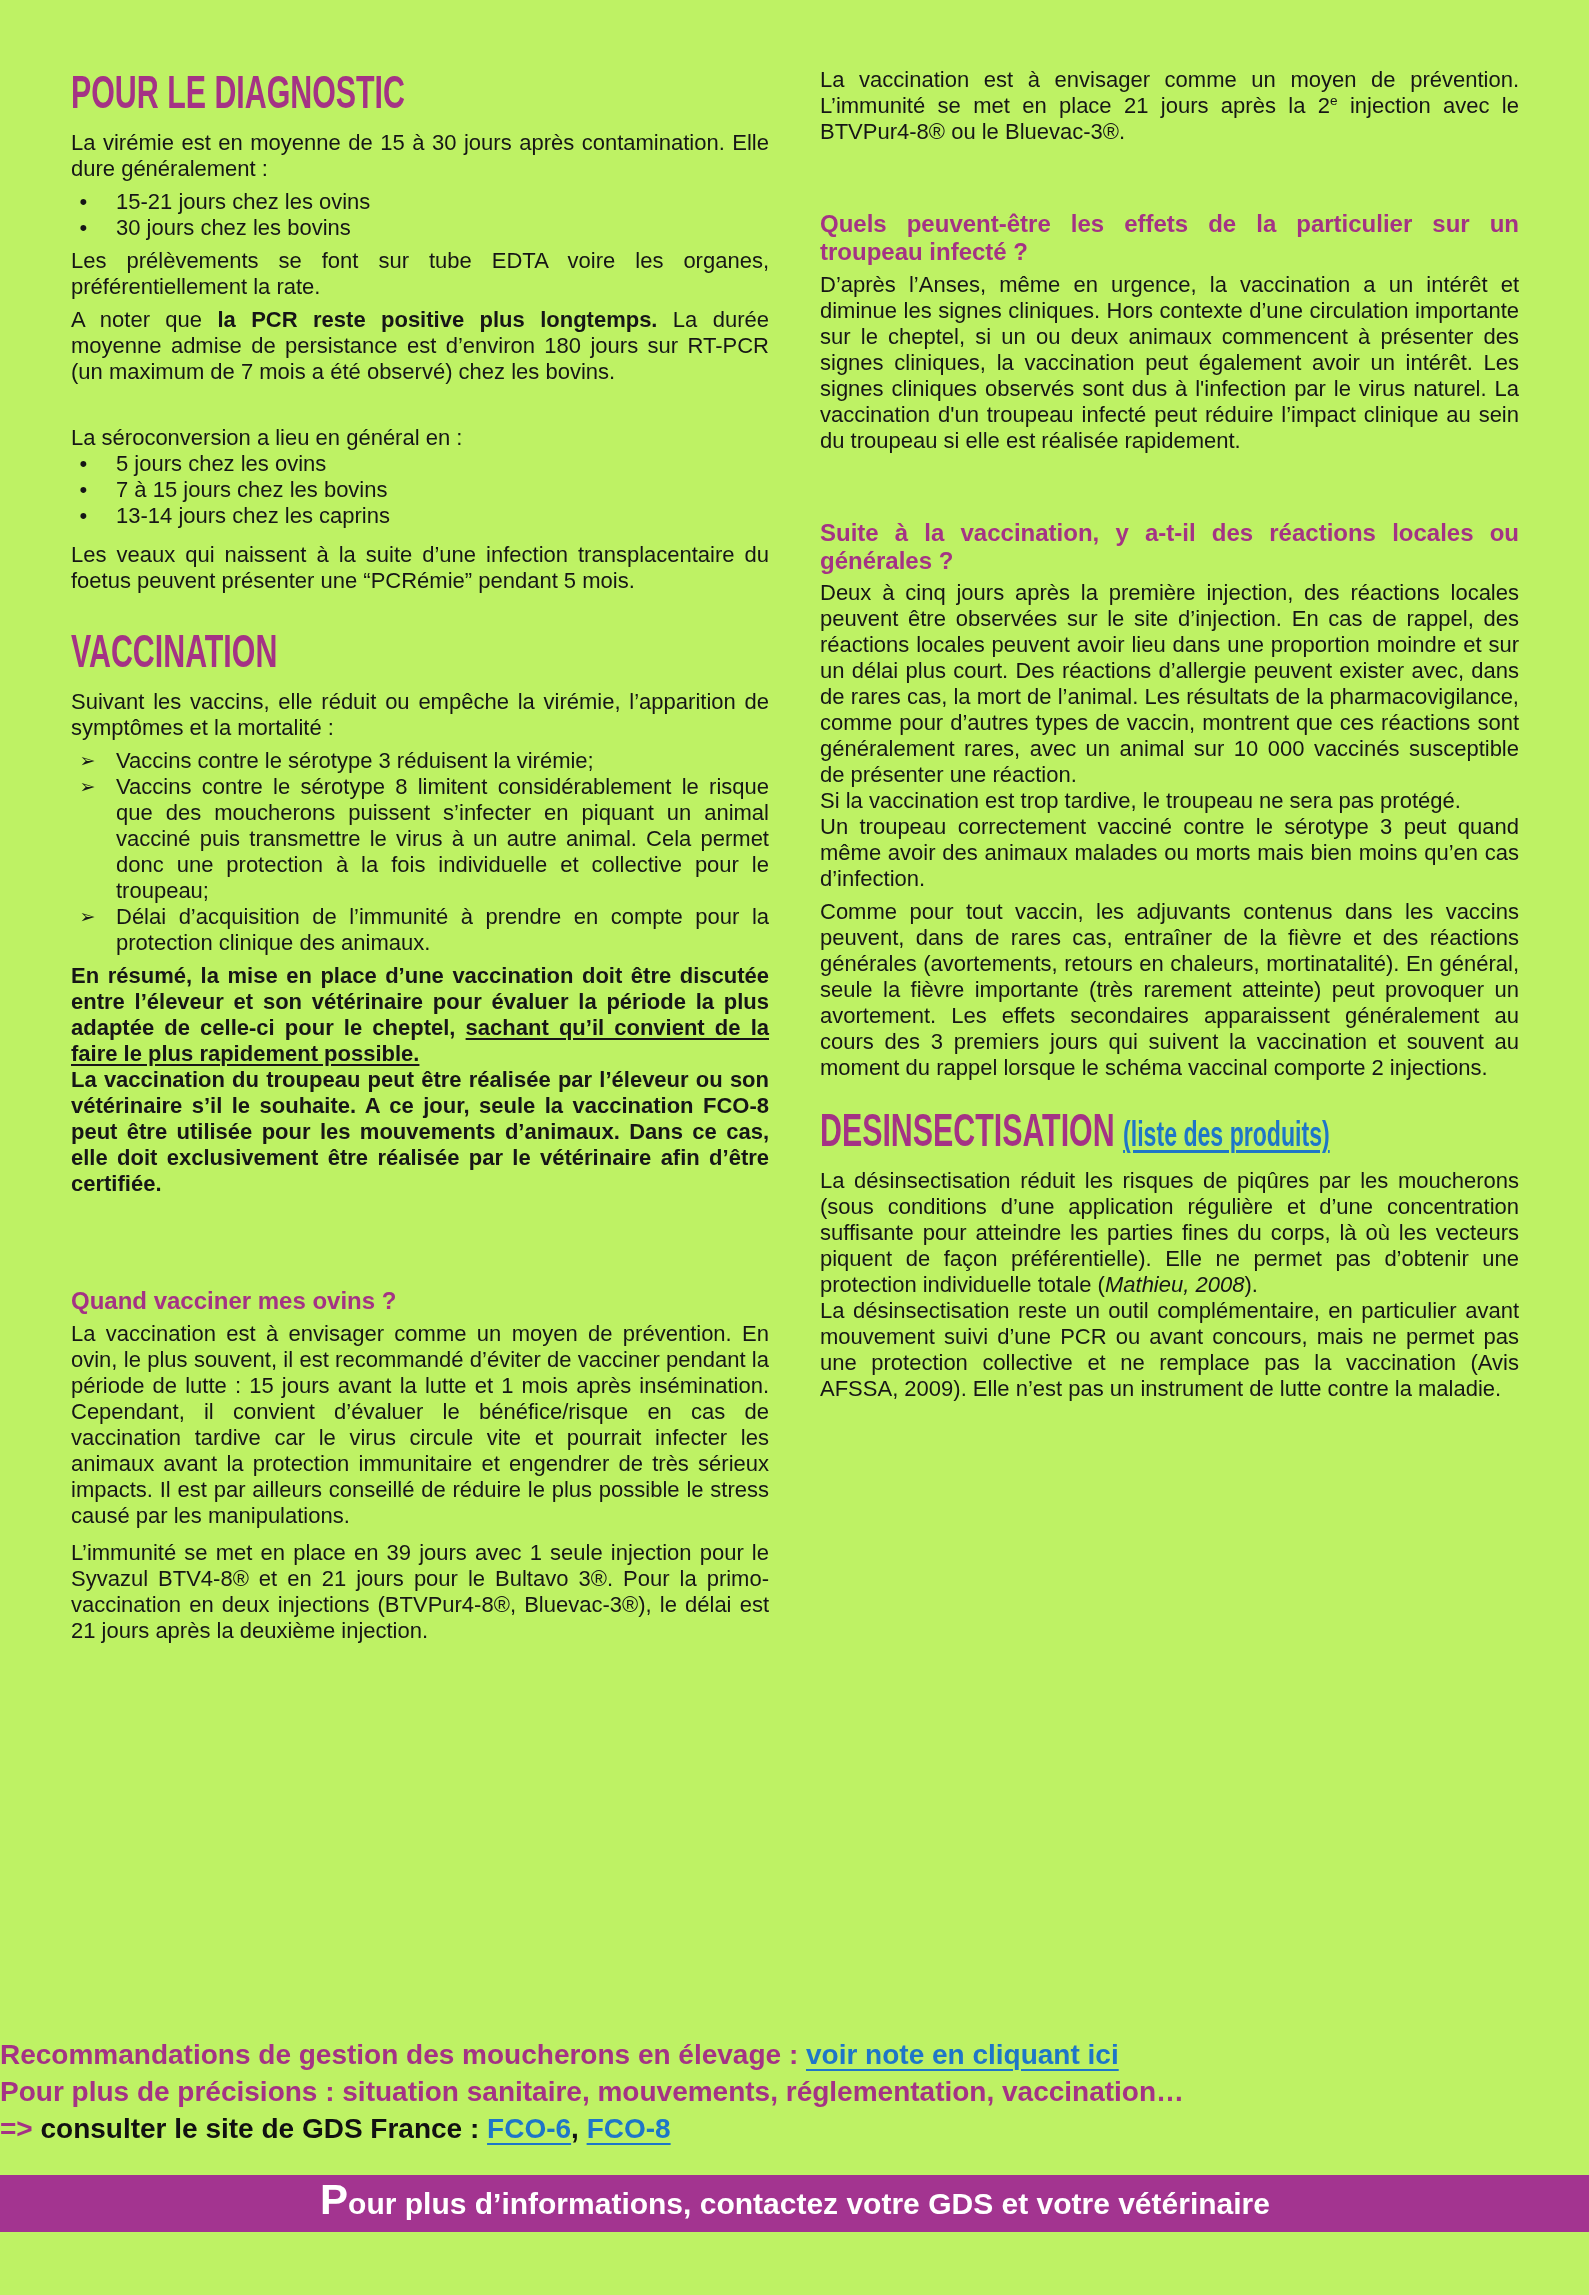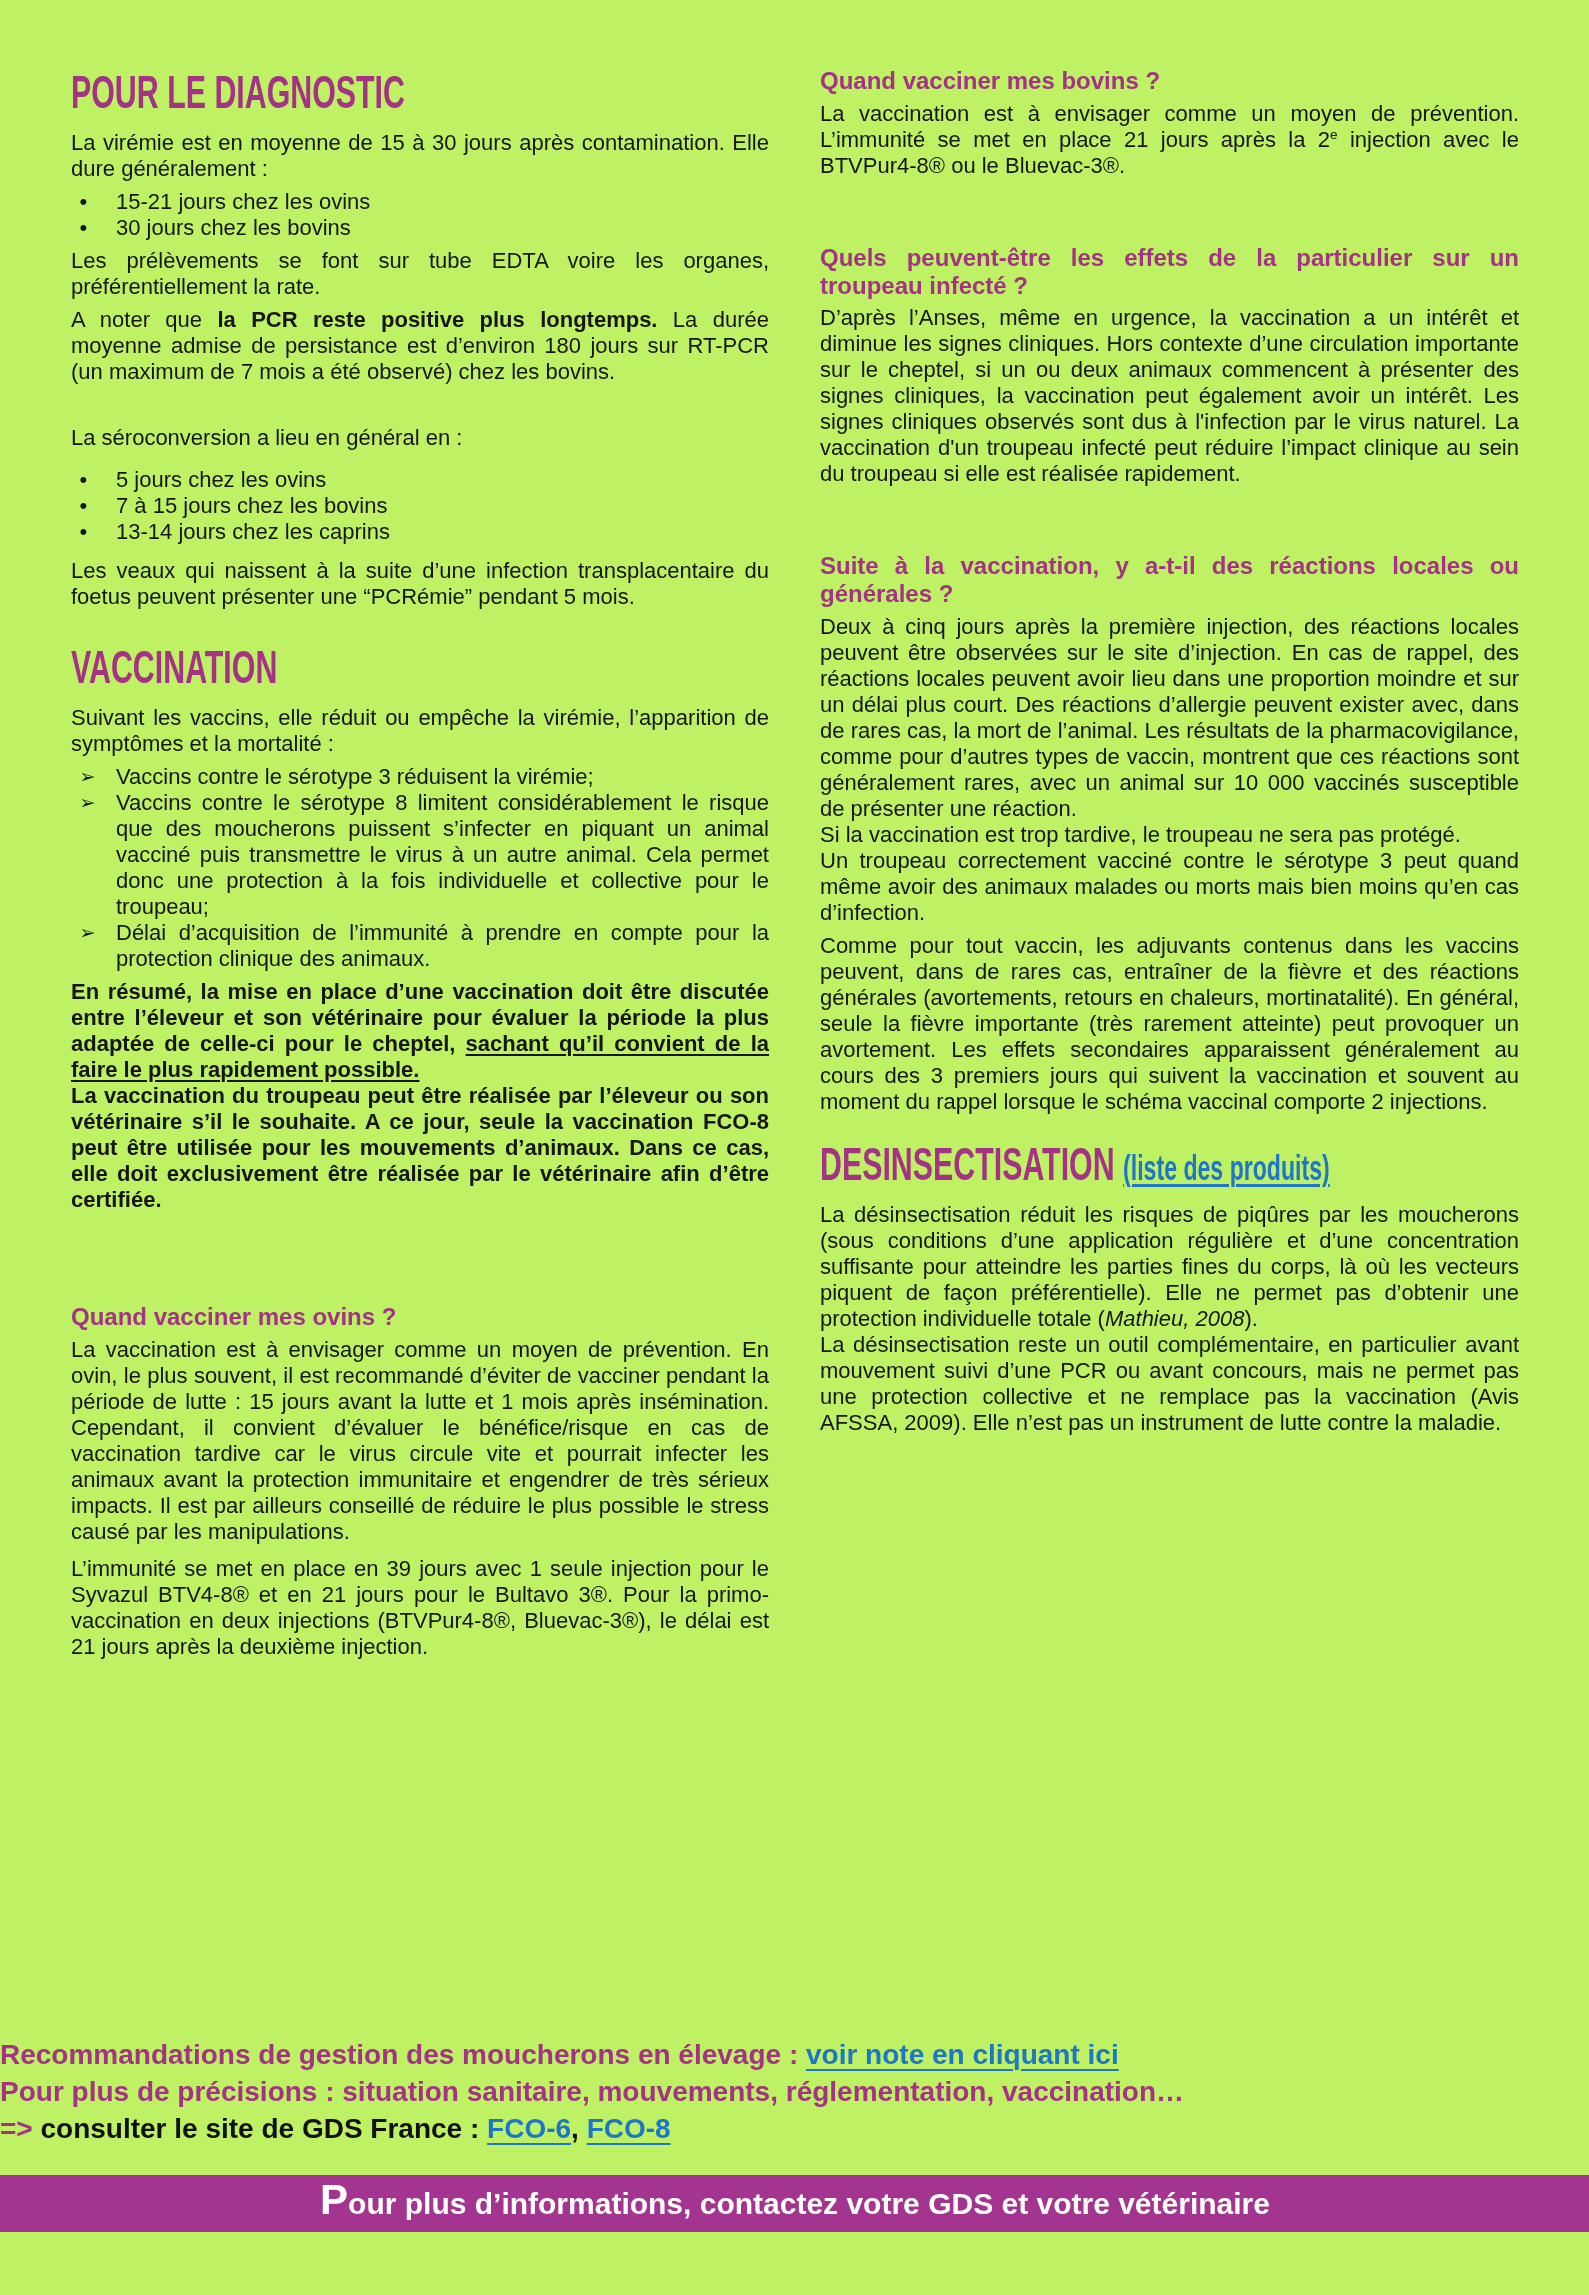--- a/index.html
+++ b/index.html
@@ -114,21 +114,21 @@
         <div class="bullet-row">
           <span class="marker">•</span>
           <span class="btext">30 jours chez les bovins</span>
         </div>
       </div>
 
       <p class="body-text">Les prélèvements se font sur tube EDTA voire les organes, préférentiellement la rate.</p>
 
       <p class="body-text"><span>A noter que </span><span class="bold">la PCR reste positive plus longtemps.</span><span> La durée moyenne admise de persistance est d’environ 180 jours sur RT-PCR (un maximum de 7 mois a été observé) chez les bovins.</span></p>
 
-      <p class="body-text mt-md" style="margin-bottom:16px;">La séroconversion a lieu en général en :</p>
+      <p class="body-text mt-md" style="margin-bottom:0;">La séroconversion a lieu en général en :</p>
 
       <div class="list">
         <div class="bullet-row">
           <span class="marker">•</span>
           <span class="btext">5 jours chez les ovins</span>
         </div>
         <div class="bullet-row">
           <span class="marker">•</span>
           <span class="btext">7 à 15 jours chez les bovins</span>
         </div>
@@ -164,21 +164,20 @@
       <p class="body-text bold">La vaccination du troupeau peut être réalisée par l’éleveur ou son vétérinaire s’il le souhaite. A ce jour, seule la vaccination FCO-8 peut être utilisée pour les mouvements d’animaux. Dans ce cas, elle doit exclusivement être réalisée par le vétérinaire afin d’être certifiée.</p>
 
       <h2 class="subheading mt-xl">Quand vacciner mes ovins ?</h2>
       <p class="body-text">La vaccination est à envisager comme un moyen de prévention. En ovin, le plus souvent, il est recommandé d’éviter de vacciner pendant la période de lutte : 15 jours avant la lutte et 1 mois après insémination. Cependant, il convient d’évaluer le bénéfice/risque en cas de vaccination tardive car le virus circule vite et pourrait infecter les animaux avant la protection immunitaire et engendrer de très sérieux impacts. Il est par ailleurs conseillé de réduire le plus possible le stress causé par les manipulations.</p>
       <p class="body-text" style="margin-top:11.3px;">L’immunité se met en place en 39 jours avec 1 seule injection pour le Syvazul BTV4-8® et en 21 jours pour le Bultavo 3®. Pour la primo-vaccination en deux injections (BTVPur4-8®, Bluevac-3®), le délai est 21 jours après la deuxième injection.</p>
 
     </div>
 
     <div class="col">
 
-      <h2 class="subheading">Quand vacciner mes bovins ?</h2>
       <p class="body-text"><span>La vaccination est à envisager comme un moyen de prévention. L’immunité se met en place 21 jours après la 2</span><sup>e</sup><span> injection avec le BTVPur4-8® ou le Bluevac-3®.</span></p>
 
       <h2 class="subheading mt-lg">Quels peuvent-être les effets de la particulier sur un troupeau infecté ?</h2>
       <p class="body-text">D’après l’Anses, même en urgence, la vaccination a un intérêt et diminue les signes cliniques. Hors contexte d’une circulation importante sur le cheptel, si un ou deux animaux commencent à présenter des signes cliniques, la vaccination peut également avoir un intérêt. Les signes cliniques observés sont dus à l'infection par le virus naturel. La vaccination d'un troupeau infecté peut réduire l’impact clinique au sein du troupeau si elle est réalisée rapidement.</p>
 
       <h2 class="subheading mt-lg">Suite à la vaccination, y a-t-il des réactions locales ou générales ?</h2>
       <p class="body-text" style="margin-bottom:0;">Deux à cinq jours après la première injection, des réactions locales peuvent être observées sur le site d’injection. En cas de rappel, des réactions locales peuvent avoir lieu dans une proportion moindre et sur un délai plus court. Des réactions d’allergie peuvent exister avec, dans de rares cas, la mort de l’animal. Les résultats de la pharmacovigilance, comme pour d’autres types de vaccin, montrent que ces réactions sont généralement rares, avec un animal sur 10 000 vaccinés susceptible de présenter une réaction.</p>
       <p class="body-text" style="margin-bottom:0;">Si la vaccination est trop tardive, le troupeau ne sera pas protégé.</p>
       <p class="body-text">Un troupeau correctement vacciné contre le sérotype 3 peut quand même avoir des animaux malades ou morts mais bien moins qu’en cas d’infection.</p>
 

